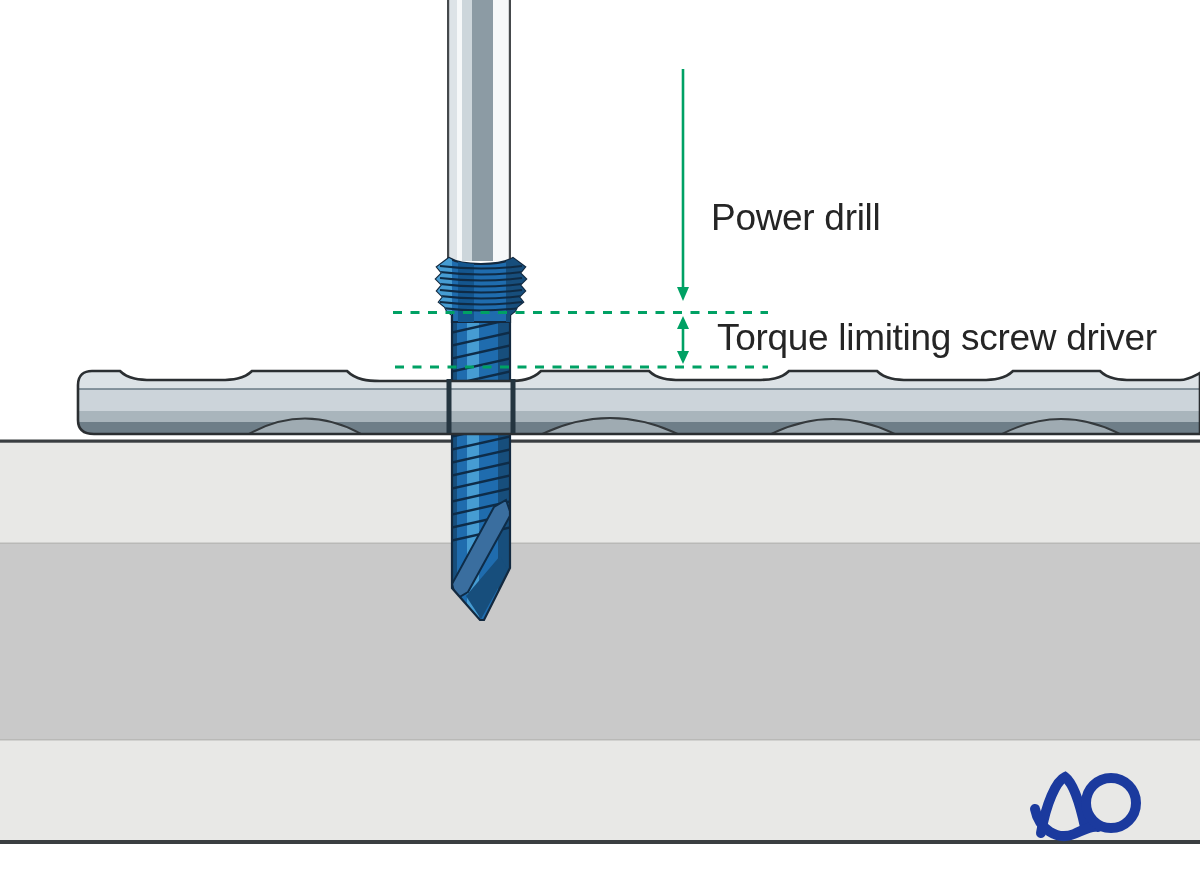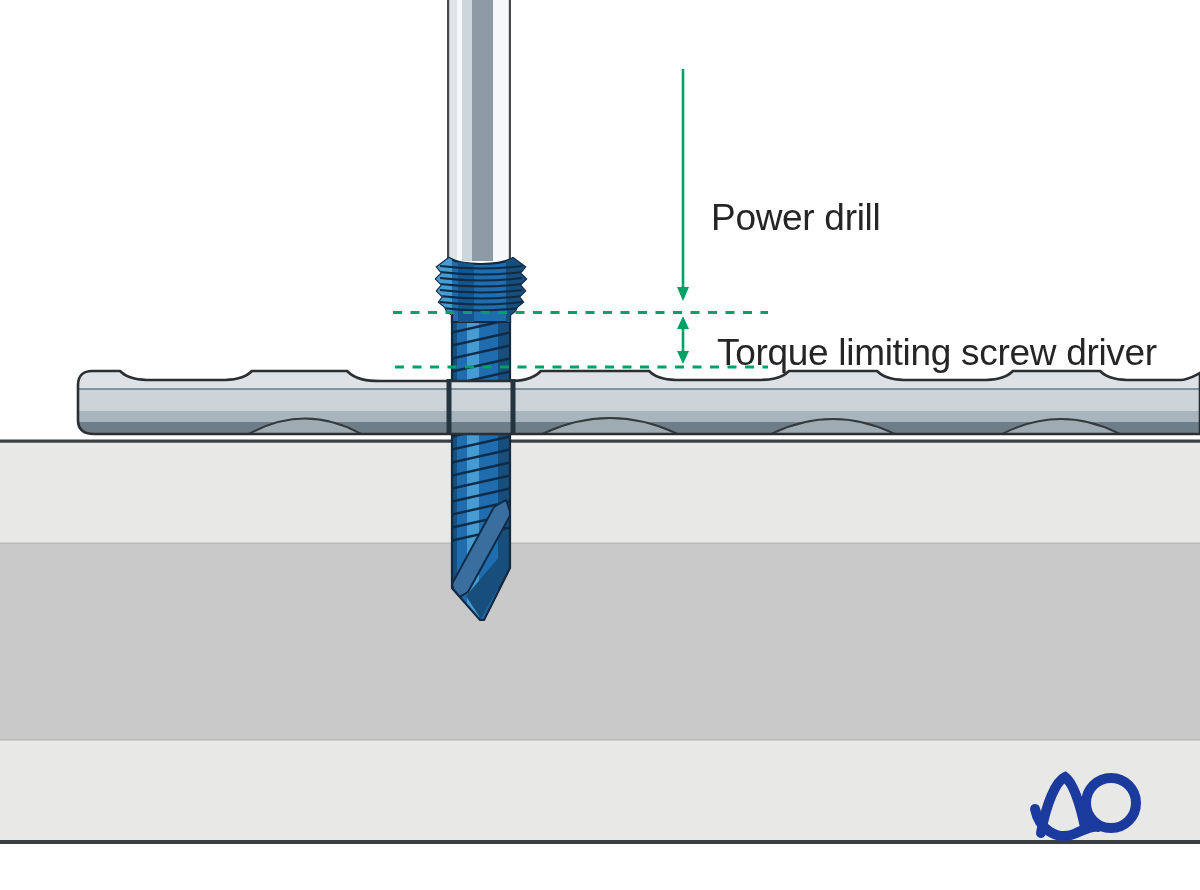--- a/index.html
+++ b/index.html
@@ -9,21 +9,21 @@
     font-family:"Liberation Sans",sans-serif;
   }
   .stage svg{position:absolute;left:0;top:0;display:block;}
   .label{
     position:absolute;white-space:nowrap;
     font:400 37px/1.05 "Liberation Sans",sans-serif;
     color:var(--label-text,#252525);
     letter-spacing:-0.3px;
   }
   .label-power{left:711px;top:199px;}
-  .label-torque{left:717px;top:334px;}
+  .label-torque{left:717px;top:319px;}
 
   
   .bone-cort{fill:var(--bone-cortical);}
   .bone-canc{fill:var(--bone-cancellous);}
   .edge-dark{fill:var(--outline);}
   .hairline{fill:#B9B9B7;}
   .shaft-base{fill:var(--shaft-light);}
   .shaft-s1{fill:#DDE3E7;}
   .shaft-s2{fill:#F6F8F9;}
   .shaft-s3{fill:var(--shaft-mid);}

